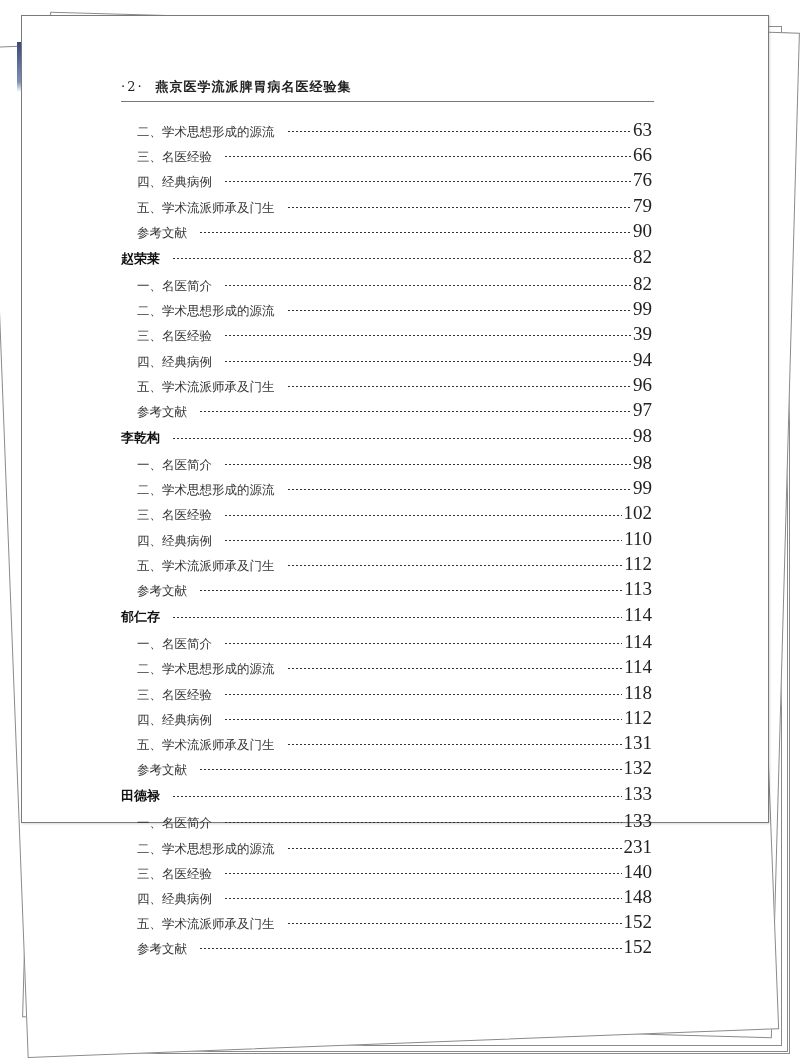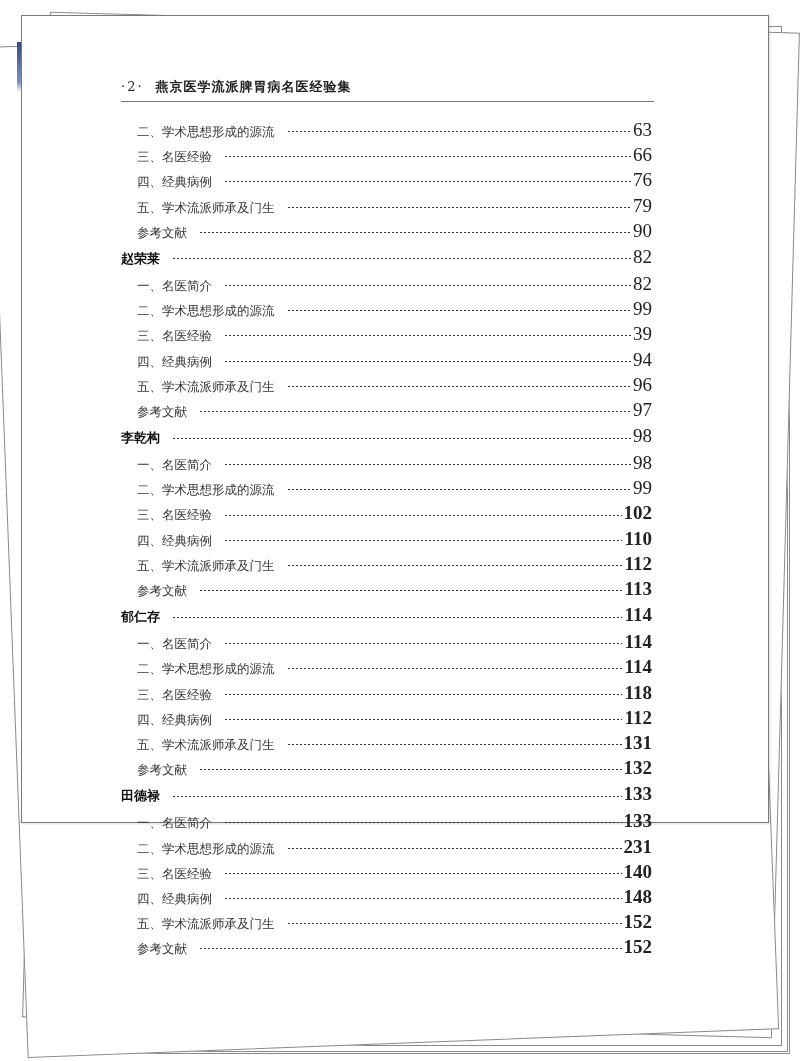--- a/index.html
+++ b/index.html
@@ -54,21 +54,21 @@
   .toc-row .leader {
     flex: 1; margin: 0 2px 0 12px; height: 1px; align-self: center;
     background-image: radial-gradient(circle, #333 0.8px, transparent 1px);
     background-size: 4px 2px; background-repeat: repeat-x; background-position: left center;
     position: relative; top: 2px;
   }
   .toc-row .pg {
     font-family: "Liberation Serif", "DejaVu Serif", serif;
     font-weight: normal; font-size: 19px; min-width: 16px; text-align: right; color: #222;
   }
-  .toc-row .pg.wide { min-width: 28px; font-weight: bold; }
+  .toc-row .pg.wide { min-width: 28px; }
 </style>
 </head>
 <body>
 
 <div class="sheet back4"></div>
 <div class="sheet back3"></div>
 <div class="sheet back2"></div>
 <div class="sheet back5"></div>
 <div class="accent-olive"></div>
 <div class="sheet back1"></div>

